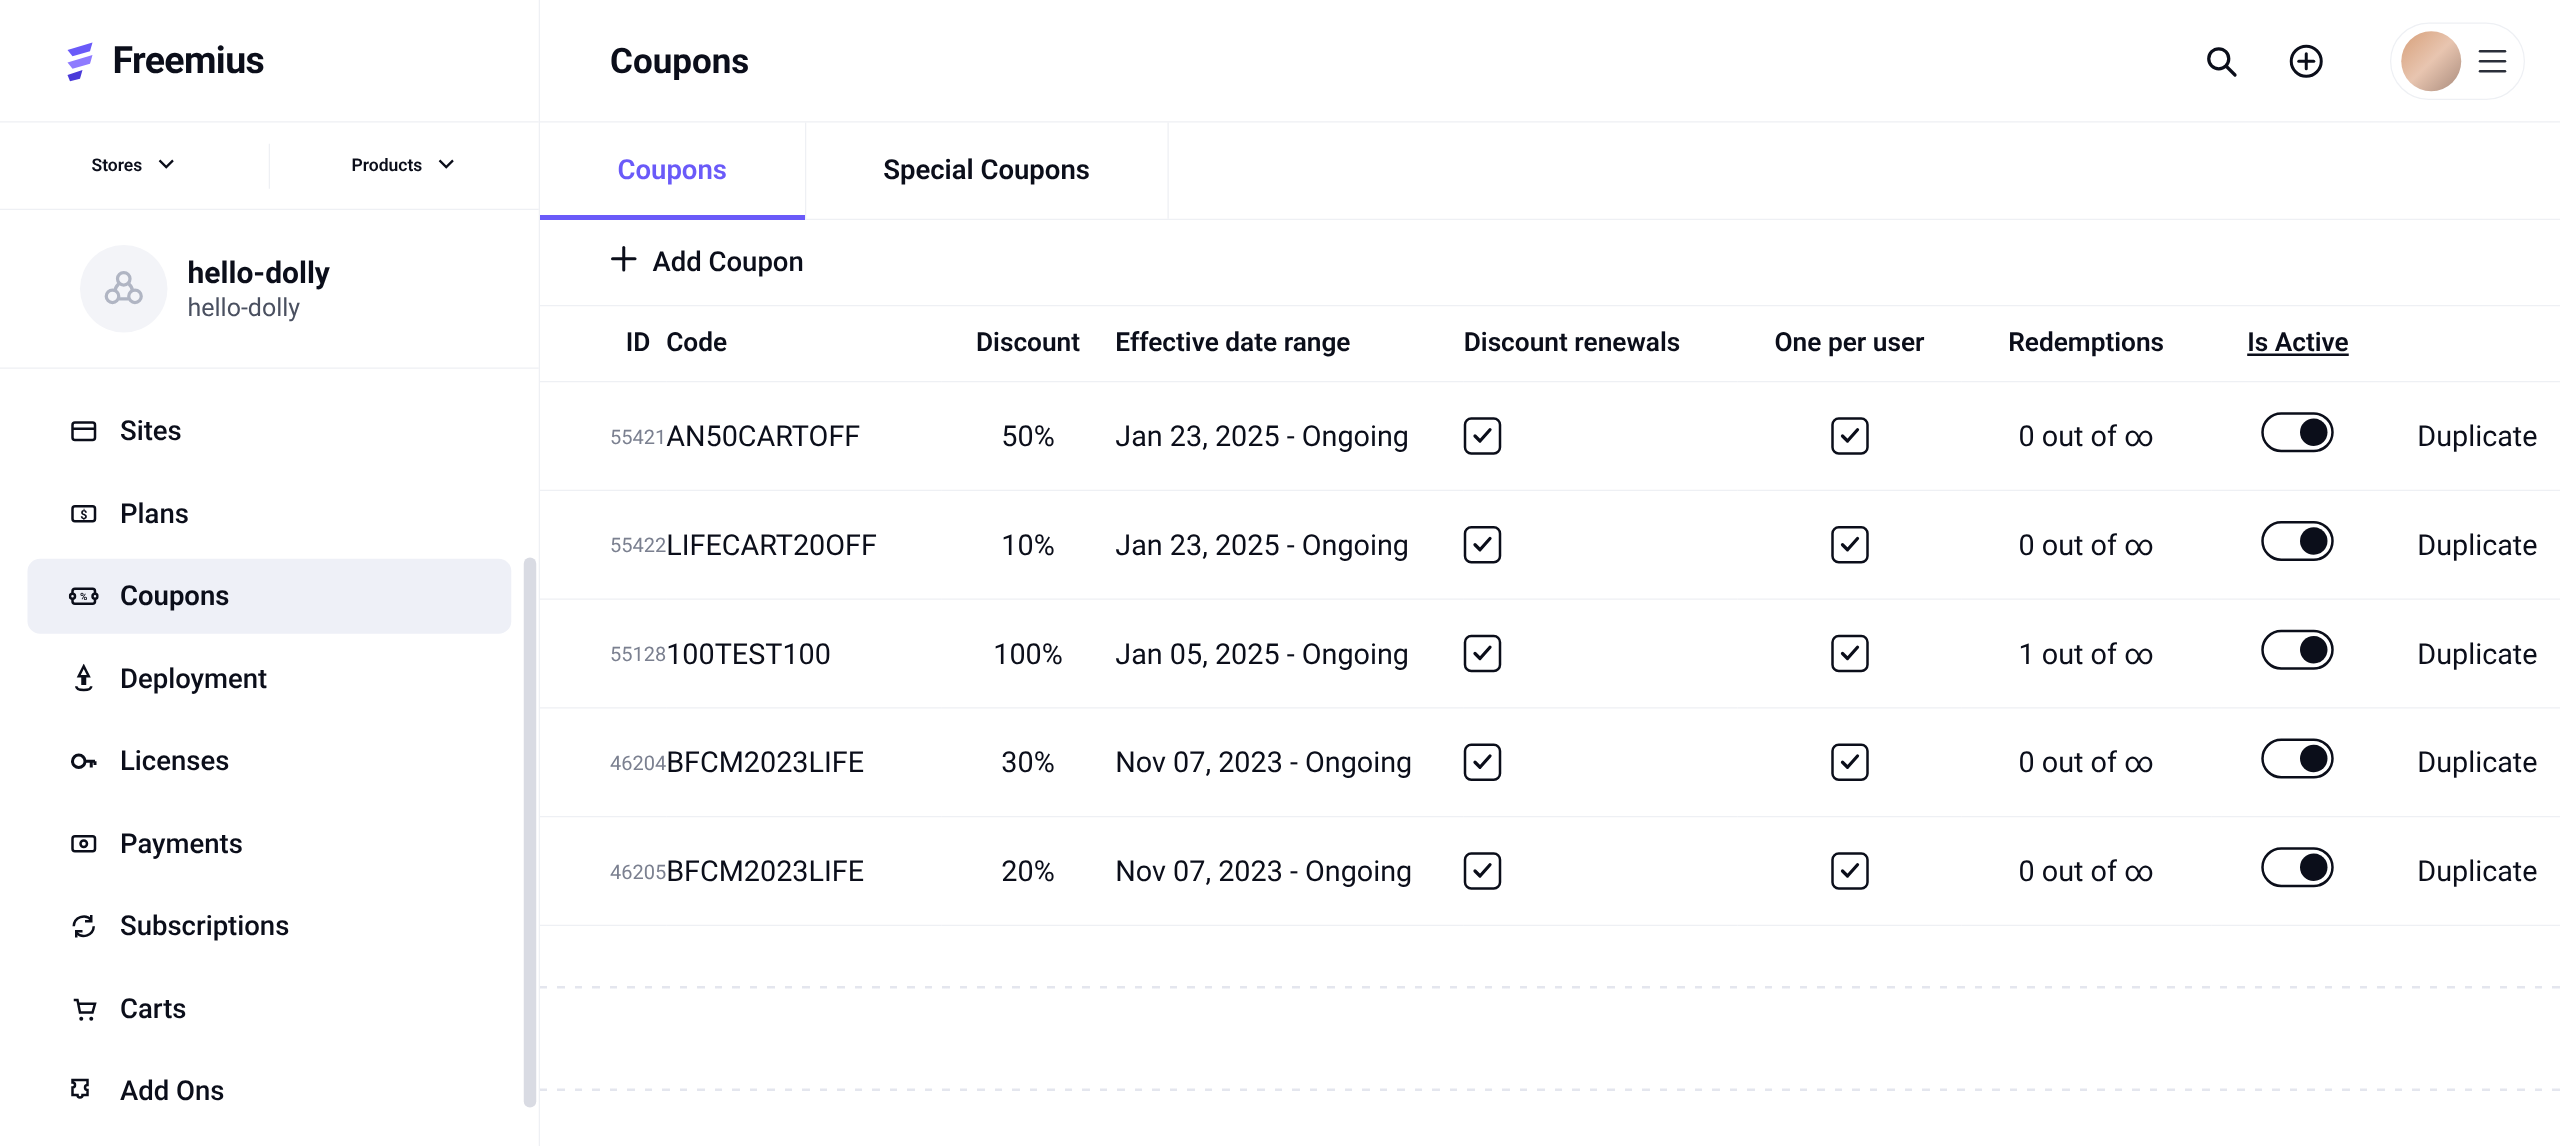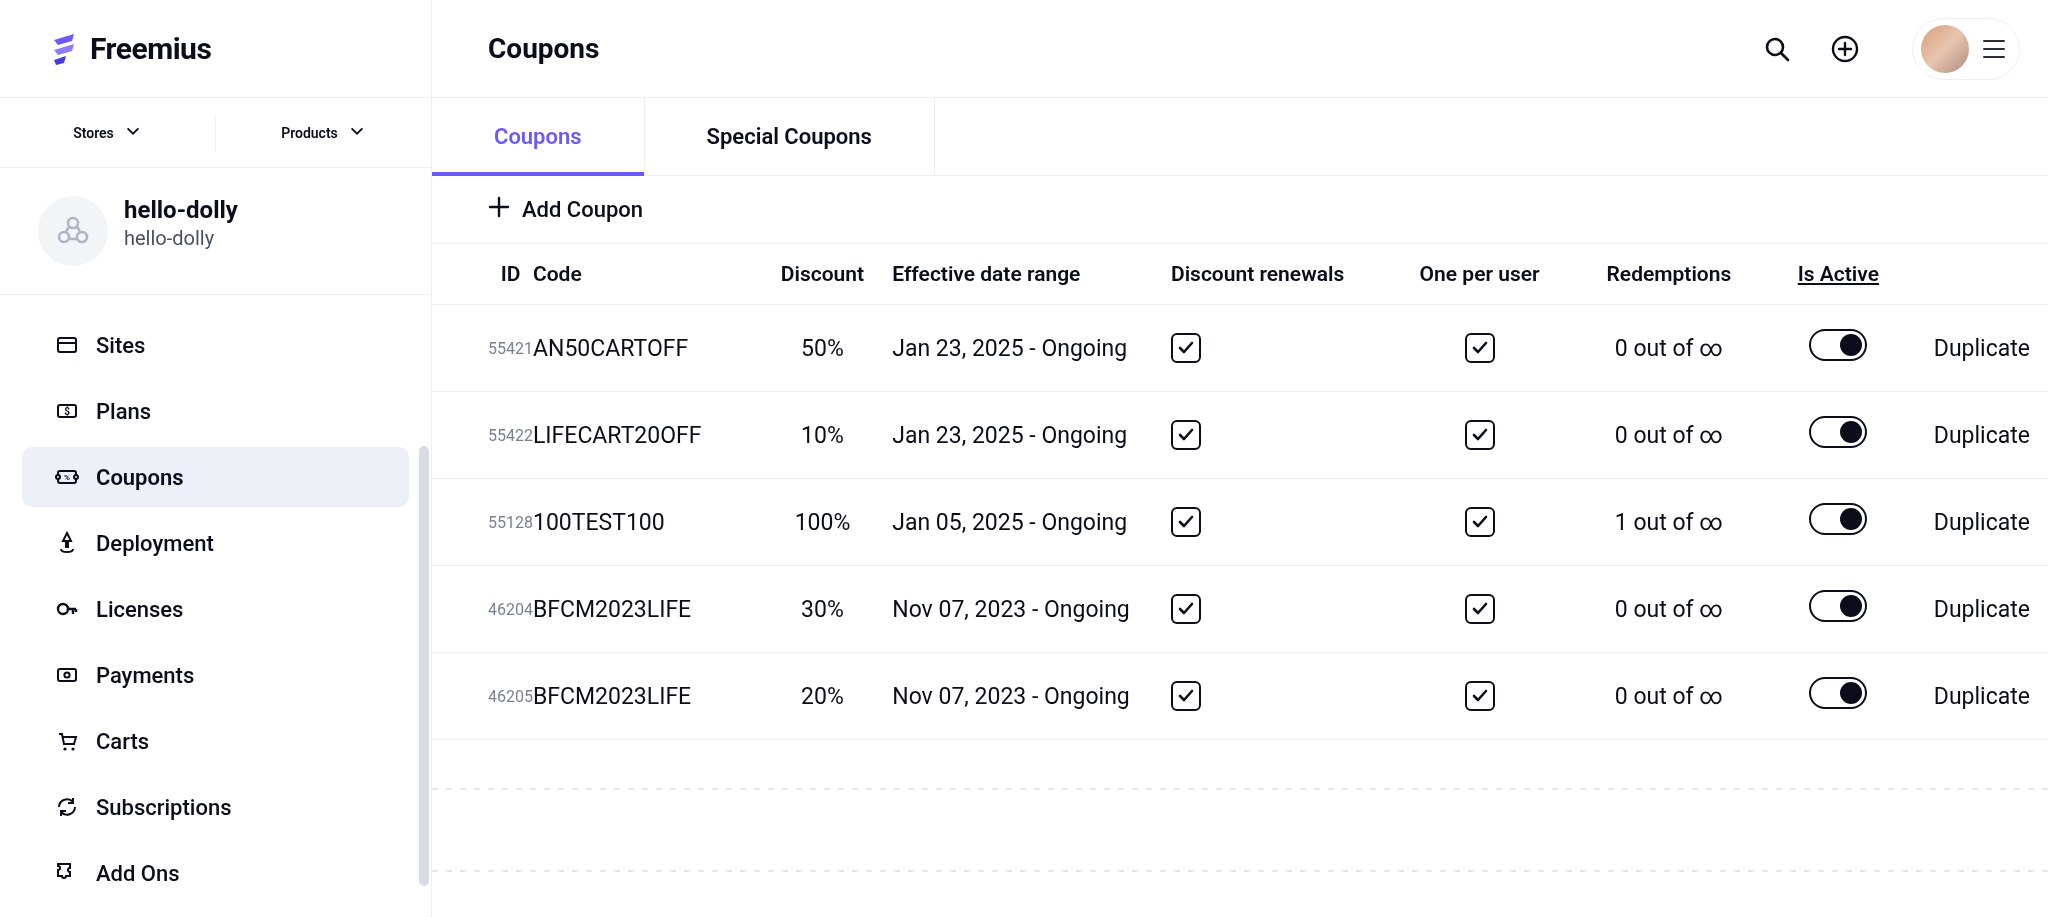--- a/index.html
+++ b/index.html
@@ -54,23 +54,23 @@
   }
   .sp-divider {
     width: 1px; height: 36px; background: #eef0f4;
   }
   .chevron-down {
     width: 18px; height: 18px;
   }
 
   .product-header {
     display: flex;
-    align-items: flex-start;
+    align-items: center;
     gap: 16px;
-    padding: 28px 52px 28px 38px;
+    padding: 28px 52px 28px 64px;
     border-bottom: 1px solid #eef0f4;
   }
   .product-avatar {
     width: 70px; height: 70px;
     border-radius: 50%;
     background: #f3f4f8;
     display: flex; align-items: center; justify-content: center;
     color: #b0b5c3;
   }
   .product-title { font-size: 24px; font-weight: 700; }
@@ -346,35 +346,35 @@
             <svg width="24" height="24" viewBox="0 0 24 24">
               <rect x="3" y="6" width="18" height="12" rx="2" fill="none" stroke="#0b0e1a" stroke-width="2"></rect>
               <circle cx="12" cy="12" r="2.6" fill="none" stroke="#0b0e1a" stroke-width="2"></circle>
             </svg>
           </span>
           <span>Payments</span>
         </div>
         <div class="nav-item">
           <span class="nav-icon">
             <svg width="24" height="24" viewBox="0 0 24 24">
+              <path d="M4 12a8 8 0 0 1 14-5M20 12a8 8 0 0 1-14 5" fill="none" stroke="#0b0e1a" stroke-width="2"></path>
+              <path d="M18 3v5h-5M6 21v-5h5" fill="none" stroke="#0b0e1a" stroke-width="2"></path>
+            </svg>
+          </span>
+          <span>Subscriptions</span>
+        </div>
+        <div class="nav-item">
+          <span class="nav-icon">
+            <svg width="24" height="24" viewBox="0 0 24 24">
               <path d="M4 5h3l2 10h10l2-7H8" fill="none" stroke="#0b0e1a" stroke-width="2"></path>
               <circle cx="10" cy="20" r="1.6" fill="#0b0e1a"></circle>
               <circle cx="18" cy="20" r="1.6" fill="#0b0e1a"></circle>
             </svg>
           </span>
           <span>Carts</span>
-        </div>
-        <div class="nav-item">
-          <span class="nav-icon">
-            <svg width="24" height="24" viewBox="0 0 24 24">
-              <path d="M4 12a8 8 0 0 1 14-5M20 12a8 8 0 0 1-14 5" fill="none" stroke="#0b0e1a" stroke-width="2"></path>
-              <path d="M18 3v5h-5M6 21v-5h5" fill="none" stroke="#0b0e1a" stroke-width="2"></path>
-            </svg>
-          </span>
-          <span>Subscriptions</span>
         </div>
         <div class="nav-item">
           <span class="nav-icon">
             <svg width="24" height="24" viewBox="0 0 24 24">
               <path d="M9 3h6v4a2 2 0 1 0 0 4v4h-4a2 2 0 1 1-4 0H3v-6a2 2 0 1 0 0-4V3z" fill="none" stroke="#0b0e1a" stroke-width="2"></path>
             </svg>
           </span>
           <span>Add Ons</span>
         </div>
       </nav>

